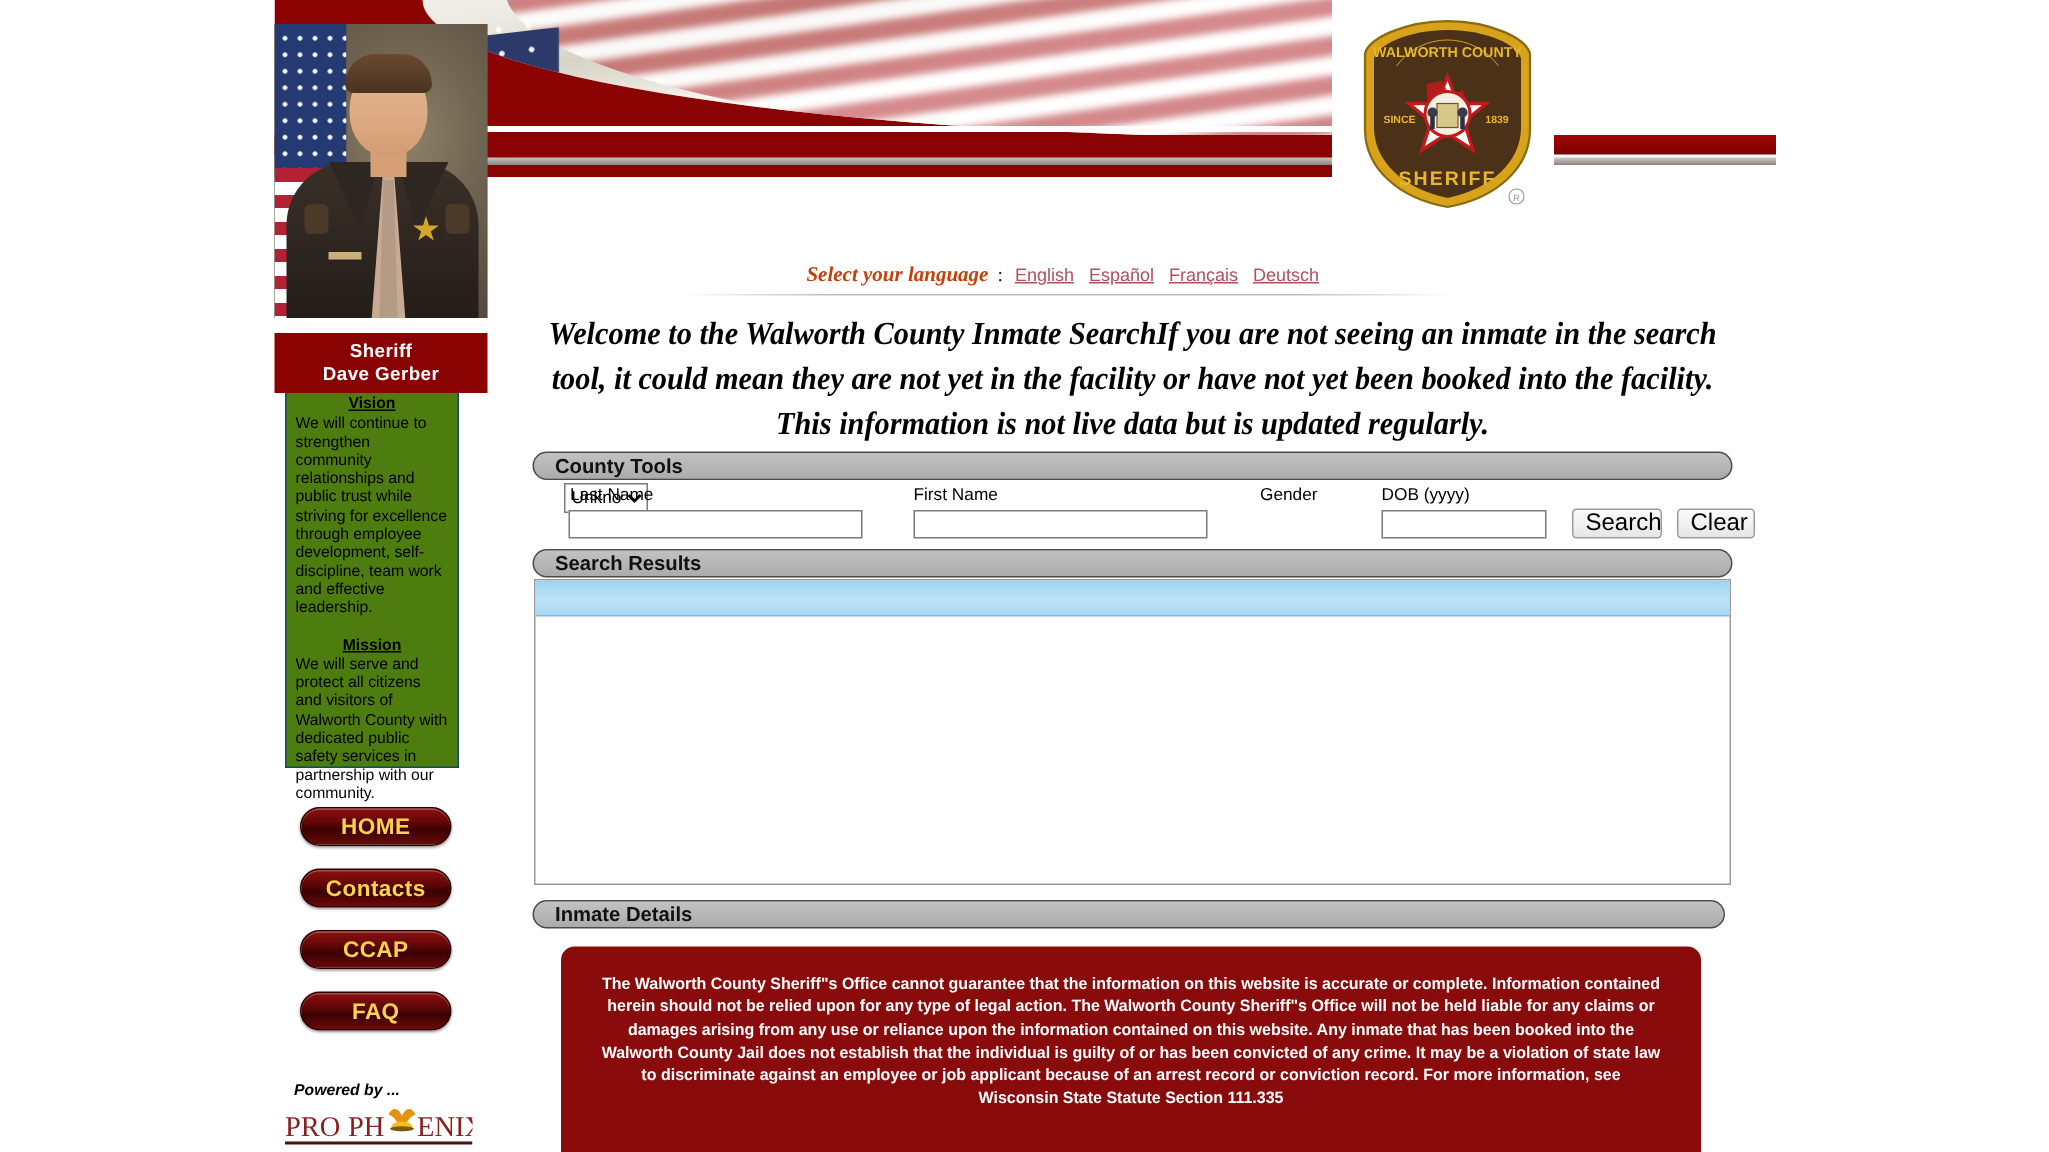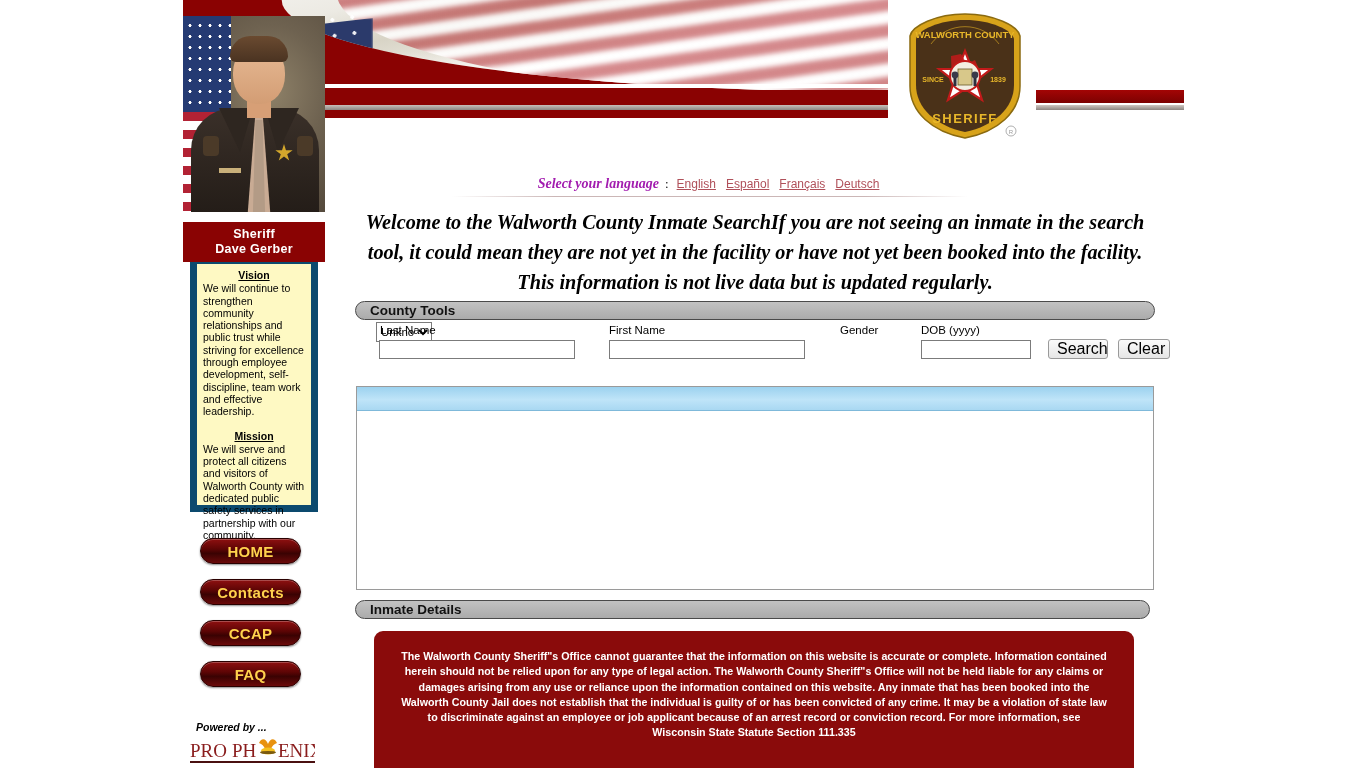--- a/index.html
+++ b/index.html
@@ -102,22 +102,22 @@
   .ph-patchR { position:absolute; left:114px; top:120px; width:16px; height:20px; border-radius:4px; background:#4b3a28; }
   .ph-bar { position:absolute; left:36px; top:152px; width:22px; height:5px; background:#c9b07a; }
   .sheriff-name {
     position:absolute; left:0; top:206px; width:142px; height:40px;
     background:#8a0303; color:#ffffff; text-align:center;
     font-size:12.5px; font-weight:bold; line-height:15px; padding-top:5px; letter-spacing:.3px;
   }
 
   
   .vm-box {
-    position:absolute; left:190px; top:257px; width:128px; height:255px;
-    background:#fef9c3; border:7px solid #0c4a6e; padding:5px 6px;
+    position:absolute; left:190px; top:257px; width:116px; height:255px;
+    background:#4d7c0f; border:1px solid #0c4a6e; padding:5px 6px;
     font-size:10.5px; line-height:12.3px; color:#000;
   }
   .vm-title { text-align:center; font-weight:bold; text-decoration:underline; margin-bottom:1px; font-size:10.5px; }
   .vm-body { margin:0 0 12px 0; }
 
   
   .navbtn {
     position:absolute; left:200px; width:101px; height:26px; border-radius:13px;
     background: linear-gradient(#8e1010 0%, #5d0505 42%, #3a0202 60%, #6b0a0a 100%);
     border:1px solid #2a0000;
@@ -129,21 +129,21 @@
   .nb1 { top:538px; } .nb2 { top:579px; } .nb3 { top:620px; } .nb4 { top:661px; }
 
   .powered { position:absolute; left:196px; top:721px; font-size:10.5px; font-weight:bold;
              font-style:italic; color:#000; }
   .pplogo  { position:absolute; left:190px; top:736px; width:125px; height:28px; }
 
   
   .langbar { position:absolute; left:452px; top:174px; width:518px; height:18px;
              text-align:center; white-space:nowrap; }
   .lang-label { font-family:"Liberation Serif", serif; font-style:italic; font-weight:bold;
-                font-size:14px; color:#a21caf; }
+                font-size:14px; color:#c2410c; }
   .lang-colon { font-family:"Liberation Serif", serif; font-size:13px; color:#111; margin:0 3px 0 6px; }
   .lang-link { color:#b0505a; text-decoration:underline; font-size:12px; margin:0 5px; cursor:pointer; }
   .lang-rule { position:absolute; left:452px; top:196px; width:516px; height:1px;
                background:linear-gradient(90deg, rgba(190,160,160,0), #cbb6b6 20%, #cbb6b6 80%, rgba(190,160,160,0)); }
 
   
   .welcome {
     position:absolute; left:322px; top:207px; width:866px;
     text-align:center; font-family:"Liberation Serif", serif;
     font-weight:bold; font-style:italic; font-size:21.5px; line-height:30px; color:#000;
@@ -318,20 +318,21 @@
       <option>Unknown</option>
     </select>
 
     <label class="fld-label" id="lbl-dob">DOB (yyyy)</label>
     <input class="fld-input" id="in-dob" type="text" value="" style="">
 
     <button class="btn-std" id="btn-search">Search</button>
     <button class="btn-std" id="btn-clear">Clear</button>
   </div>
 
+  <div class="panel-head" id="ph-results">Search Results</div>
   <div class="results-box">
     <div class="results-header-row"></div>
   </div>
 
   <div class="panel-head" id="ph-details">Inmate Details</div>
 
   <div class="disclaimer">
     <div class="disc-body">The Walworth County Sheriff"s Office cannot guarantee that the information on this website is accurate or complete.  Information contained herein should not be relied upon for any type of legal action.  The Walworth County Sheriff"s Office will not be held liable for any claims or damages arising from any use or reliance upon the information contained on this website.  Any inmate that has been booked into the Walworth County Jail does not establish that the individual is guilty of or has been convicted of any crime.  It may be a violation of state law to discriminate against an employee or job applicant because of an arrest record or conviction record.  For more information, see Wisconsin State Statute Section 111.335</div>
   </div>
 

